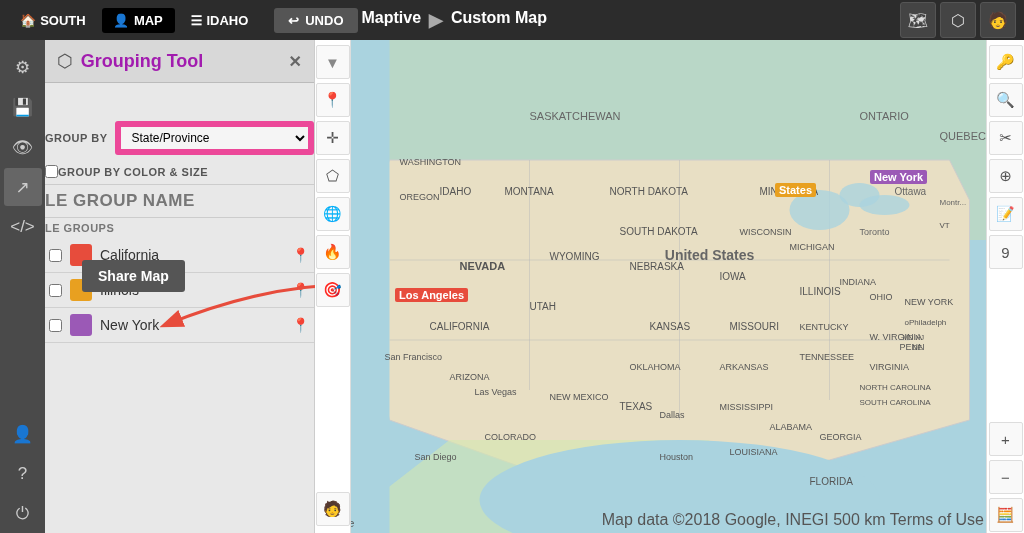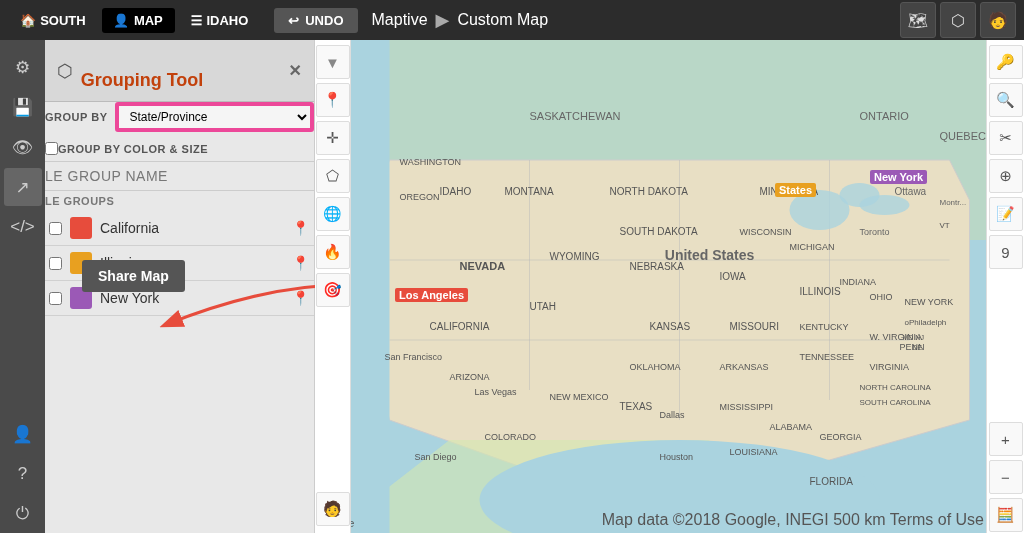--- a/index.html
+++ b/index.html
@@ -32,24 +32,23 @@
     .nav-btn.map { background: #000000; }
     .nav-btn.data { background: transparent; }
     .nav-btn.undo {
       background: #555;
       display: flex; align-items: center; gap: 6px;
       padding: 5px 14px;
       border-radius: 3px;
       margin-left: 10px;
     }
     .breadcrumb {
-      margin-left: 10px;
-      display: flex; align-items: center; gap: 8px;
+      display: flex; gap: 8px;
       font-size: 16px;
-      font-weight: normal;
+      font-weight: bold;
       color: #fff;
     }
     .breadcrumb .arrow { color: #aaa; font-size: 18px; }
     .top-right-icons {
       margin-left: auto;
       display: flex; align-items: center; gap: 4px;
     }
     .top-icon-btn {
       width: 36px; height: 36px;
       background: #444;
@@ -103,72 +102,72 @@
       display: flex;
       align-items: center;
       padding: 10px 12px;
       background: #d8d8d8;
       border-bottom: 1px solid #bbb;
       gap: 8px;
     }
     .panel-title {
       font-size: 18px;
       font-weight: bold;
-      color: #c2410c;
+      color: #a21caf;
       flex: 1;
-      margin-top: 20px;
     }
     .panel-close {
       cursor: pointer;
       color: #666;
       font-size: 16px;
       font-weight: bold;
     }
     .panel-icon {
       font-size: 18px;
       color: #555;
     }
 
     .panel-body {
       flex: 1;
       overflow-y: auto;
+      margin-top: 38px;
     }
     .group-by-row {
       display: flex; align-items: center; gap: 8px;
       margin-bottom: 10px;
     }
     .group-by-label {
       font-size: 11px;
       font-weight: bold;
       color: #555;
       letter-spacing: 0.5px;
     }
     .group-by-select {
       flex: 1;
       padding: 3px 6px;
       font-size: 12px;
-      border: 4px solid #ec4899;
+      border: 6px solid #ec4899;
       border-radius: 3px;
       background: #f5f5f5;
     }
     .checkbox-row {
       display: flex; align-items: center; 
       margin-bottom: 6px;
     }
     .checkbox-row input[type=checkbox] { cursor: pointer; }
     .checkbox-label {
       font-size: 11px;
       font-weight: bold;
       color: #555;
       letter-spacing: 0.5px;
     }
 
     .section-header {
-      font-size: 14px;
-      font-weight: normal;
+      font-size: 17px;
+      font-weight: bold;
       color: #777;
       letter-spacing: 0.5px;
       padding: 6px 0 4px 0;
       border-top: 1px solid #ccc;
       margin-top: 4px;
     }
     .groups-header {
       font-size: 11px;
       font-weight: bold;
       color: #777;

